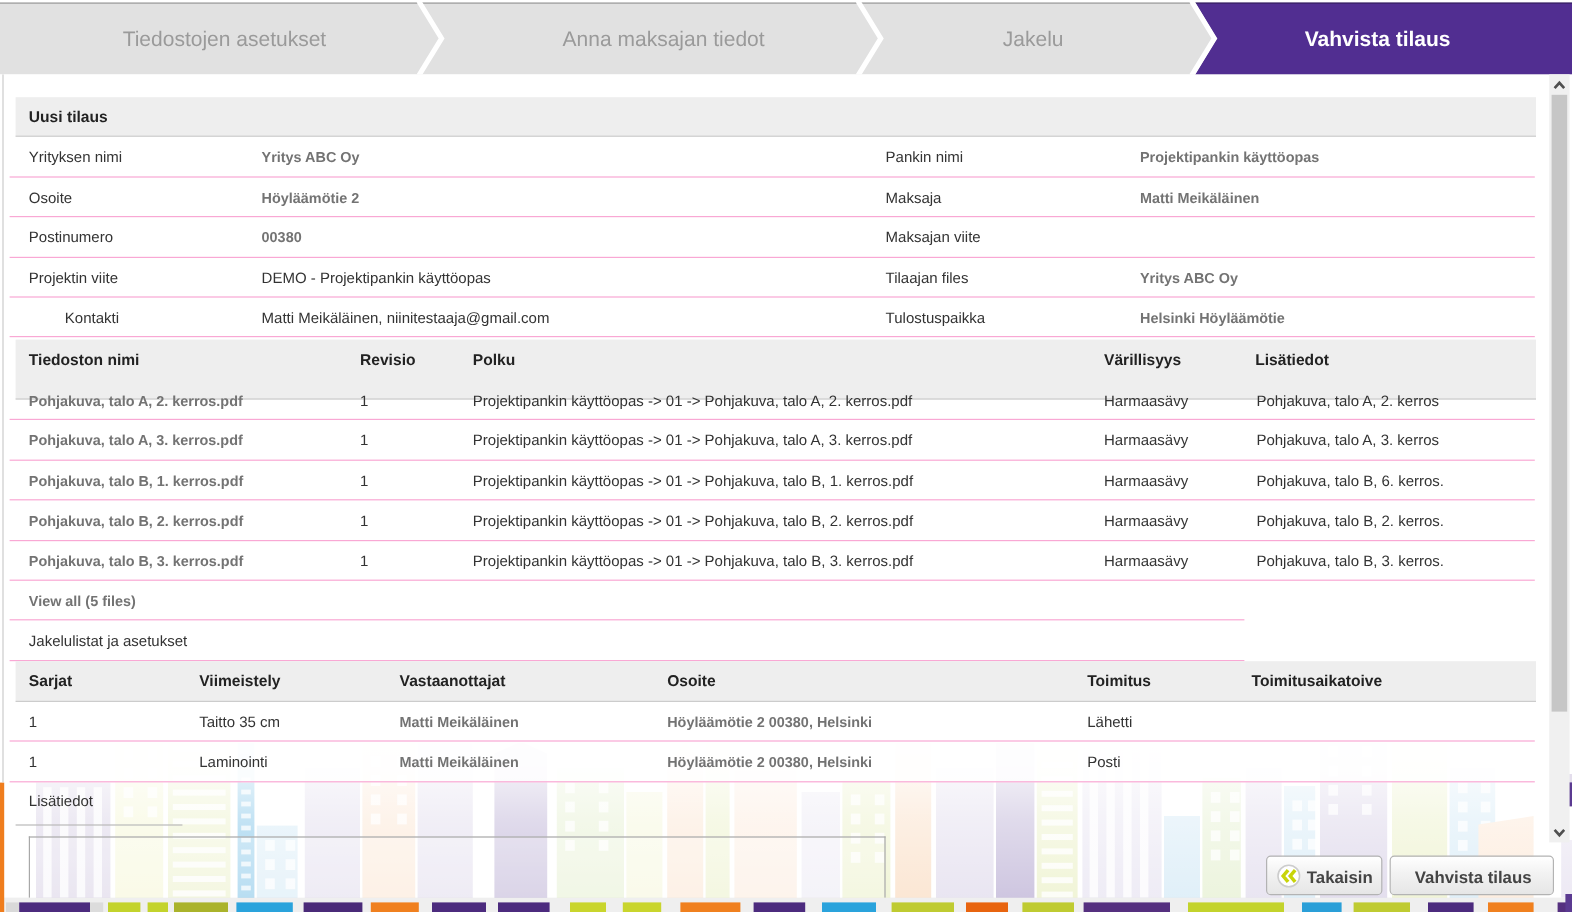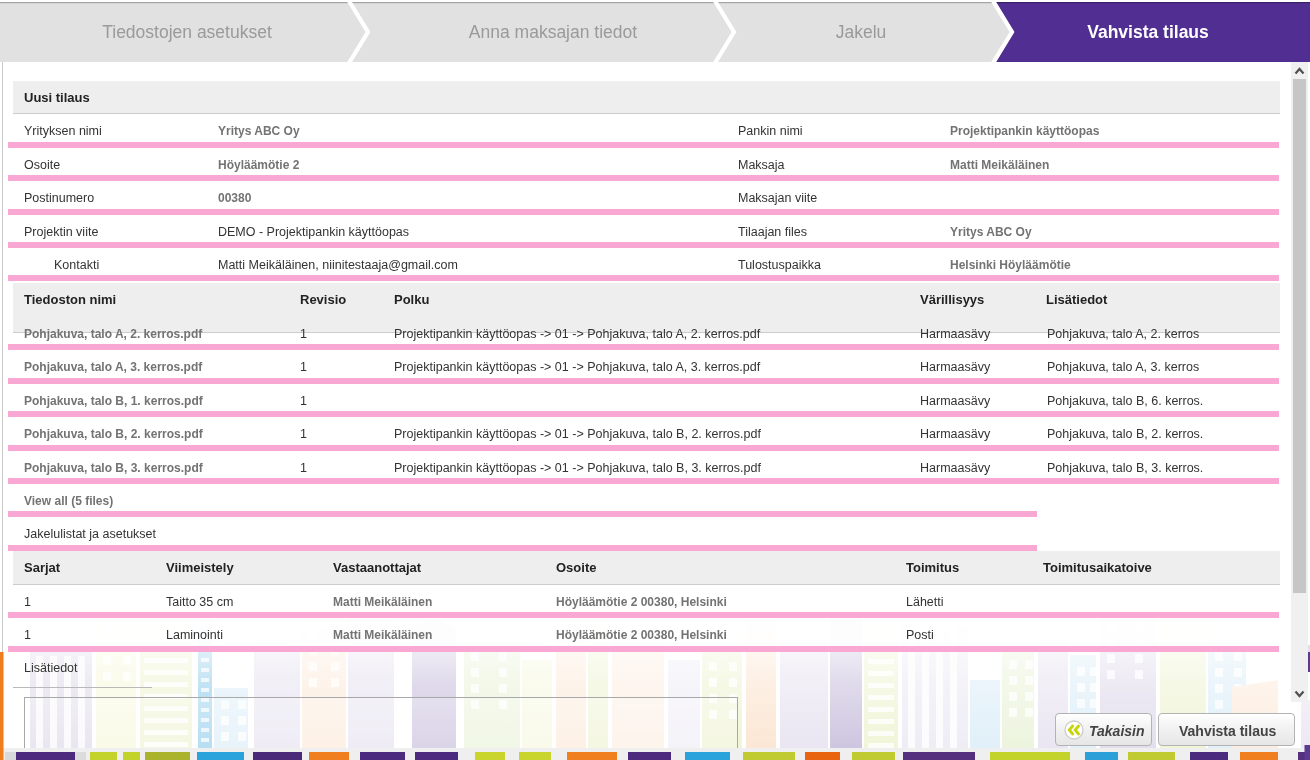--- a/index.html
+++ b/index.html
@@ -6,21 +6,21 @@
 html,body { width:1310px; height:760px; overflow:hidden; background:#fff;
   font-family:"Liberation Sans", sans-serif; }
 #page { position:relative; width:1310px; height:760px; overflow:hidden; }
 .abs { position:absolute; }
 .lbl { position:absolute; font-size:12.5px; color:#333; white-space:nowrap; }
 .b { font-weight:bold; color:#737373; font-size:12px; }
 .hdr { position:absolute; left:13px; width:1267px; height:33.4px; background:#eee;
   border-bottom:1px solid #ccc; }
 .hdr span { position:absolute; top:9px; font-size:13px; font-weight:bold; color:#222; }
 .row { position:absolute; left:8px; width:1271px; height:33.4px;
-  border-bottom:6px solid #f9a8d4; }
+  border-bottom:1px solid #f9a8d4; }
 .row span { position:absolute; top:10px; }
 </style>
 </head>
 <body>
 <div id="page">
 
   <svg id="sky" class="abs" style="left:0;top:570px;" width="1310" height="190" viewBox="0 0 1310 190">
       <linearGradient id="fadeW" x1="0" y1="0" x2="0" y2="1">
         <stop offset="0" stop-color="#ffffff" stop-opacity="0.99"></stop>
         <stop offset="0.27" stop-color="#ffffff" stop-opacity="0.88"></stop>
@@ -272,20 +272,21 @@
   <div class="row" style="top:350.4px;">
     <span class="lbl b" style="left:16px;">Pohjakuva, talo A, 3. kerros.pdf</span>
     <span class="lbl" style="left:292px;">1</span>
     <span class="lbl" style="left:386px;">Projektipankin käyttöopas -&gt; 01 -&gt; Pohjakuva, talo A, 3. kerros.pdf</span>
     <span class="lbl" style="left:912px;">Harmaasävy</span>
     <span class="lbl" style="left:1039px;">Pohjakuva, talo A, 3. kerros</span>
   </div>
   <div class="row" style="top:383.8px;">
     <span class="lbl b" style="left:16px;">Pohjakuva, talo B, 1. kerros.pdf</span>
     <span class="lbl" style="left:292px;">1</span>
+    <span class="lbl" style="left:386px;">Projektipankin käyttöopas -&gt; 01 -&gt; Pohjakuva, talo B, 1. kerros.pdf</span>
     <span class="lbl" style="left:912px;">Harmaasävy</span>
     <span class="lbl" style="left:1039px;">Pohjakuva, talo B, 6. kerros.</span>
   </div>
   <div class="row" style="top:417.2px;">
     <span class="lbl b" style="left:16px;">Pohjakuva, talo B, 2. kerros.pdf</span>
     <span class="lbl" style="left:292px;">1</span>
     <span class="lbl" style="left:386px;">Projektipankin käyttöopas -&gt; 01 -&gt; Pohjakuva, talo B, 2. kerros.pdf</span>
     <span class="lbl" style="left:912px;">Harmaasävy</span>
     <span class="lbl" style="left:1039px;">Pohjakuva, talo B, 2. kerros.</span>
   </div>
@@ -331,21 +332,21 @@
   <span class="lbl" style="left:24px;top:661px;">Lisätiedot</span>
   <div class="abs" style="left:13px;top:687px;width:139px;height:1px;background:#b9b9b9;"></div>
   <div class="abs" style="left:24px;top:697px;width:714px;height:51px;background:rgba(255,255,255,0.25);border:1px solid #a8a8a8;border-bottom:none;"></div>
 
   <div class="abs" style="left:1055px;top:713px;width:97px;height:33px;border:1px solid #b3b3b3;border-radius:4px;background:linear-gradient(#ffffff,#f2f2f2 45%,#e6e6e6);"></div>
   <svg class="abs" style="left:1064px;top:720px;" width="20" height="20" viewBox="0 0 20 20">
     <circle cx="10" cy="10" r="9" fill="#ffffff" stroke="#cccccc" stroke-width="1.3"></circle>
     <path d="M9.4 5.1 L5.3 10 L9.4 14.9" stroke="#c8d40a" stroke-width="2.9" fill="none"></path>
     <path d="M15.3 5.1 L11.2 10 L15.3 14.9" stroke="#c8d40a" stroke-width="2.9" fill="none"></path>
   </svg>
-  <span class="lbl b" style="left:1089px;top:723px;font-size:14px;color:#444;font-style:italic;">Takaisin</span>
+  <span class="lbl b" style="left:1089px;top:723px;font-size:14px;color:#444;">Takaisin</span>
   <div class="abs" style="left:1158px;top:713px;width:137px;height:33px;border:1px solid #b3b3b3;border-radius:4px;background:linear-gradient(#ffffff,#f2f2f2 45%,#e6e6e6);"></div>
   <span class="lbl b" style="left:1179px;top:723px;font-size:14px;color:#444;">Vahvista tilaus</span>
 
   <div class="abs" style="left:1290.5px;top:62px;width:17px;height:640px;background:#f0f0f0;"></div>
   <div class="abs" style="left:1292.5px;top:79px;width:13px;height:514px;background:#c6c6c6;"></div>
   <svg class="abs" style="left:1290.5px;top:62px;" width="17" height="640" viewBox="0 0 17 640">
     <polyline points="4.5,11.5 8.5,7 12.5,11.5" stroke="#505050" stroke-width="2.2" fill="none"></polyline>
     <polyline points="4.5,629.5 8.5,634 12.5,629.5" stroke="#505050" stroke-width="2.2" fill="none"></polyline>
   </svg>
 

